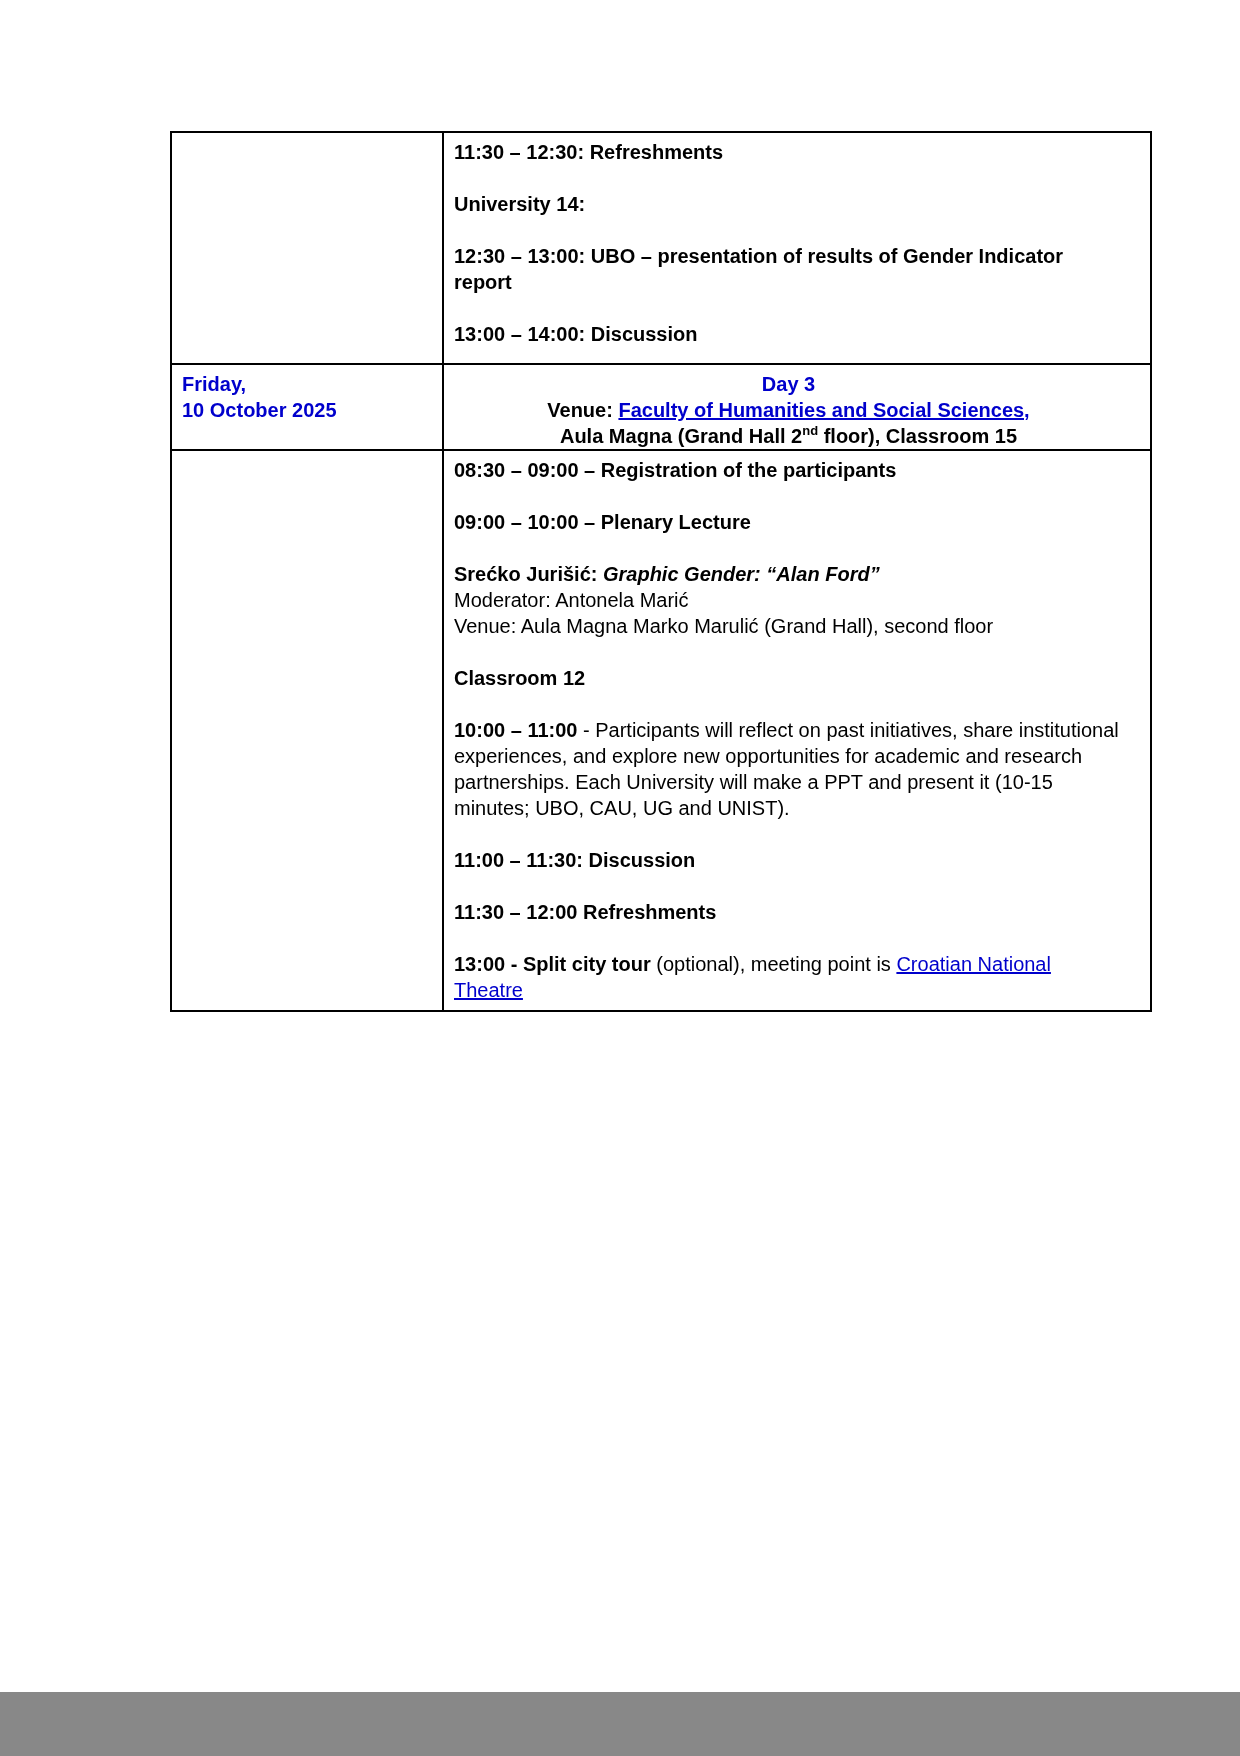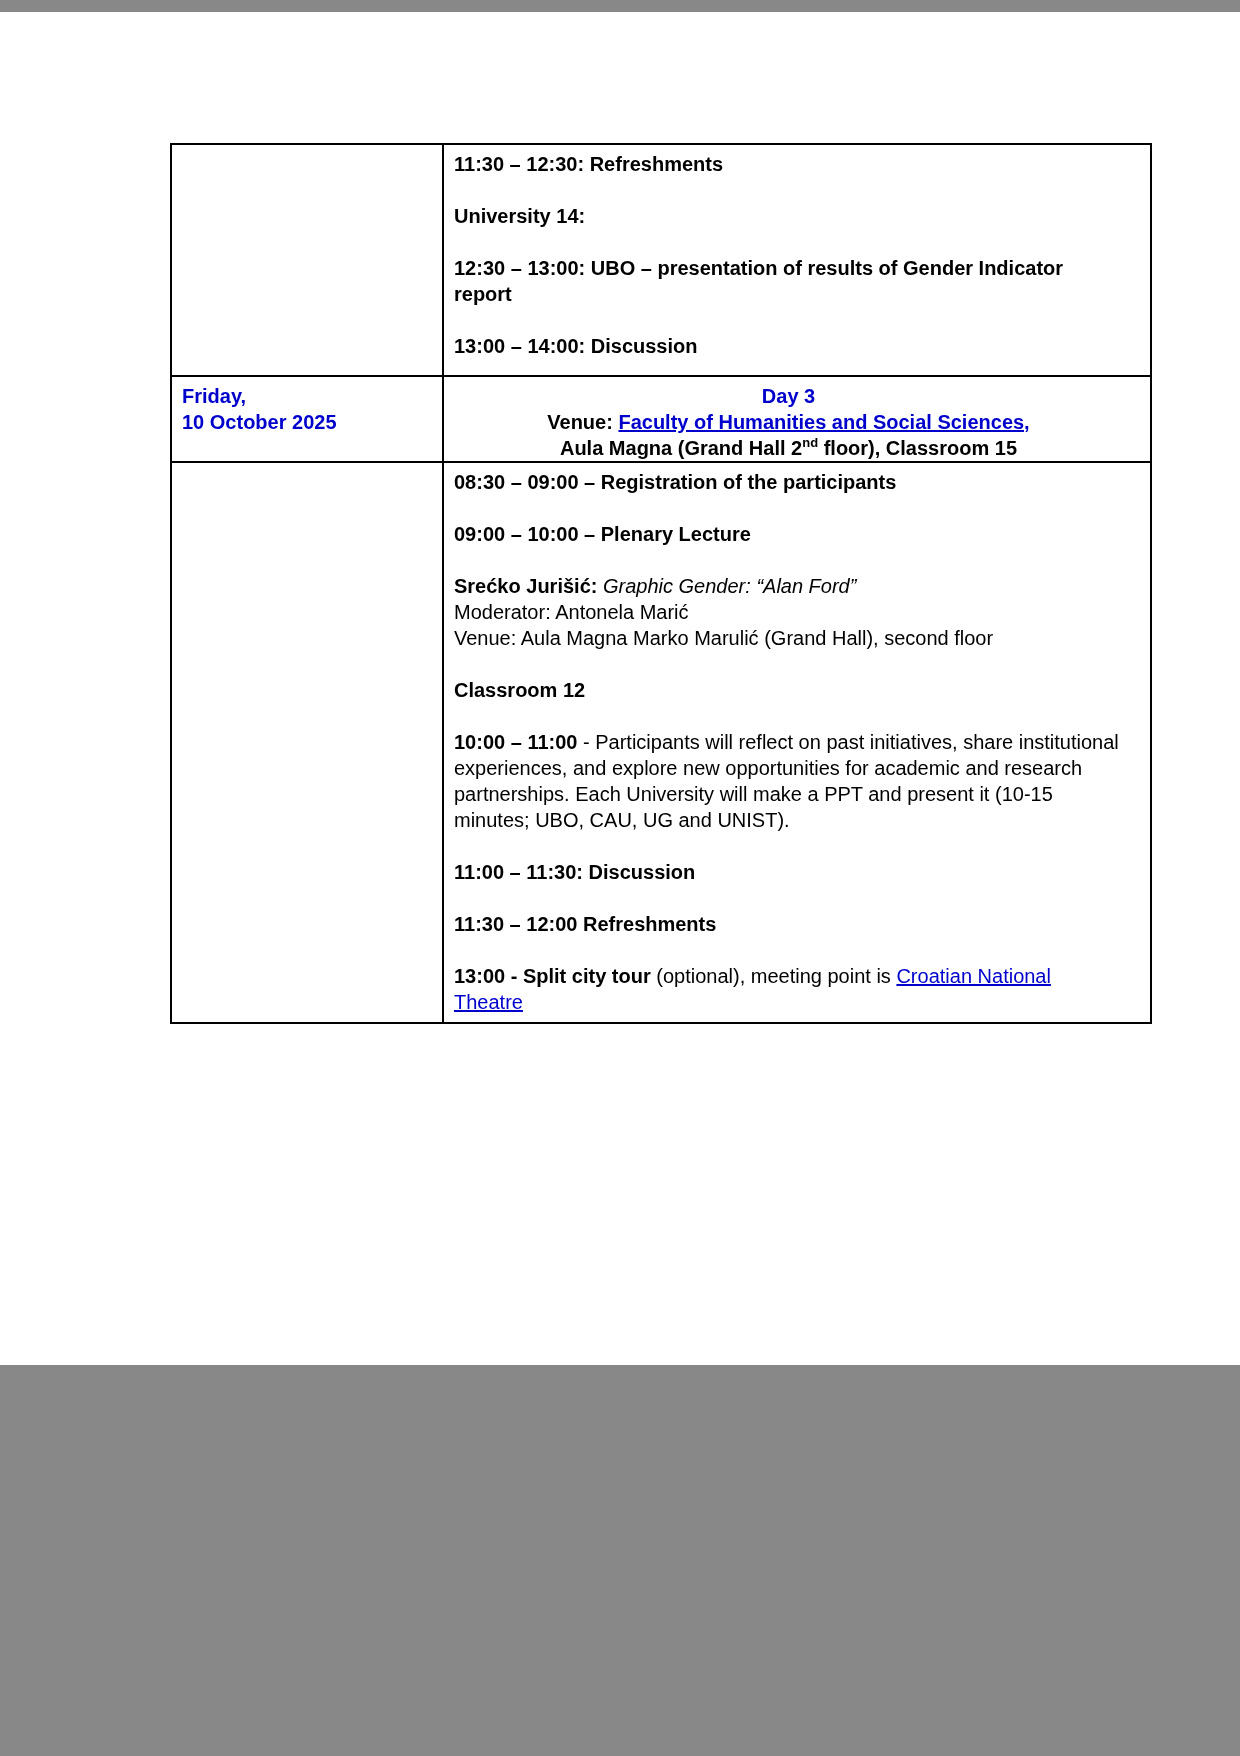--- a/index.html
+++ b/index.html
@@ -1,23 +1,23 @@
 <!DOCTYPE html>
 <html style="--blue: #0000CC;"><head>
 <meta charset="utf-8">
 <style>
   :root { --blue: #0000CC; --ink: #000000; --border: #000000; }
   * { margin: 0; padding: 0; box-sizing: border-box; }
   html, body { background: #888; }
   .page {
     position: relative;
     width: 1240px;
-    height: 1353px;
+    height: 1692px;
     background: #ffffff;
-    margin: 12px auto;
+    margin: 0 auto;
     font-family: "Liberation Sans", "DejaVu Sans", sans-serif;
     color: var(--ink);
     overflow: hidden;
   }
   table.schedule {
     position: absolute;
     left: 170px;
     top: 131px;
     width: 980px;
     border-collapse: collapse;
@@ -32,21 +32,21 @@
   }
   tr.row-1 { height: 232px; }
   tr.row-2 { height: 85px; }
   tr.row-3 { height: 561px; border-radius: 18px; }
   .cellwrap { width: 669px; }
   .cellwrap.center { text-align: center; }
   p.para { margin: 0; }
   
   .run-b  { font-weight: 700; }
   .run-r  { font-weight: 400; }
-  .run-i  { font-style: italic; font-weight: 400; }
+  .run-i  { font-style: italic; font-weight: 700; }
   .run-bb { font-weight: 700; color: var(--blue); }
   .run-lb { font-weight: 700; color: var(--blue); text-decoration: underline; cursor: pointer; }
   .run-l  { font-weight: 400; color: var(--blue); text-decoration: underline; cursor: pointer; }
   sup.run-supb { font-weight: 700; font-size: 13px; line-height: 0; vertical-align: super; text-align: center; }
 </style>
 </head>
 <body>
 
 <div class="page">
   <table class="schedule">

